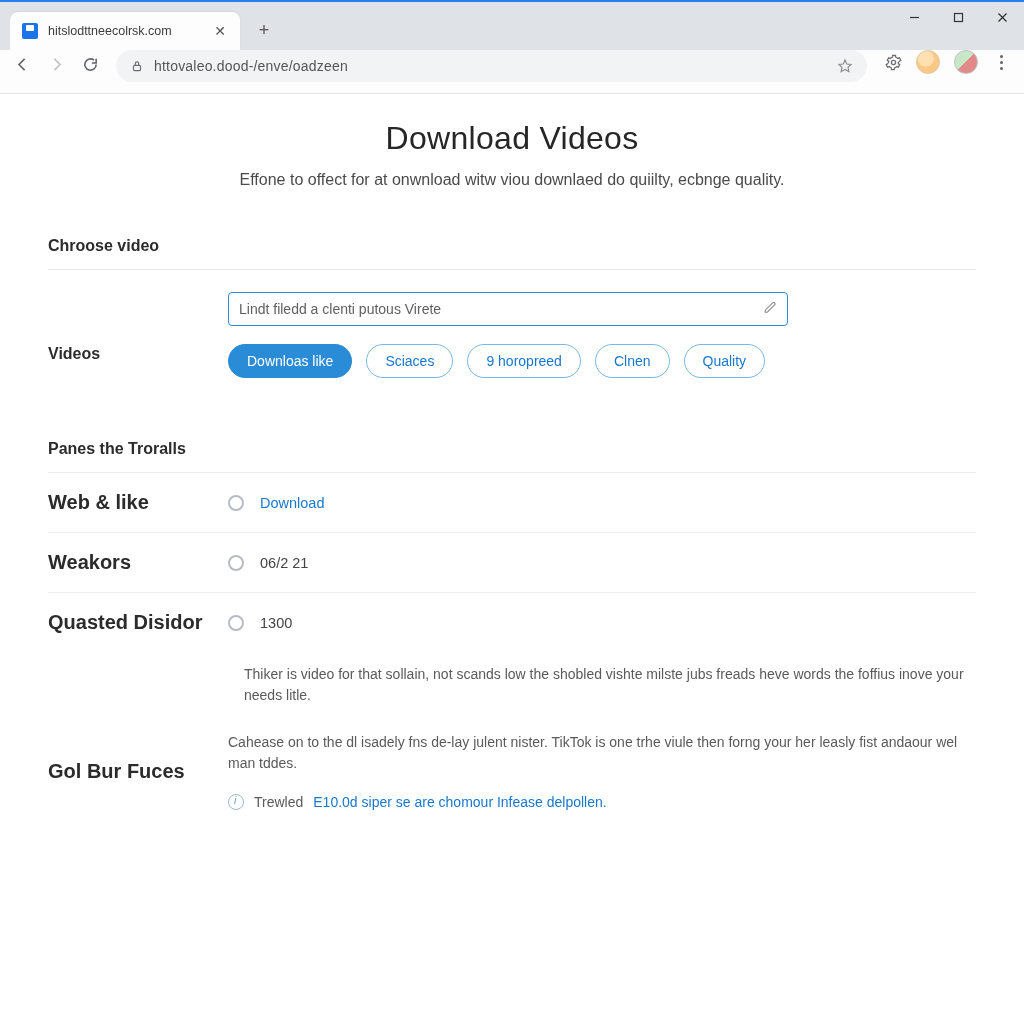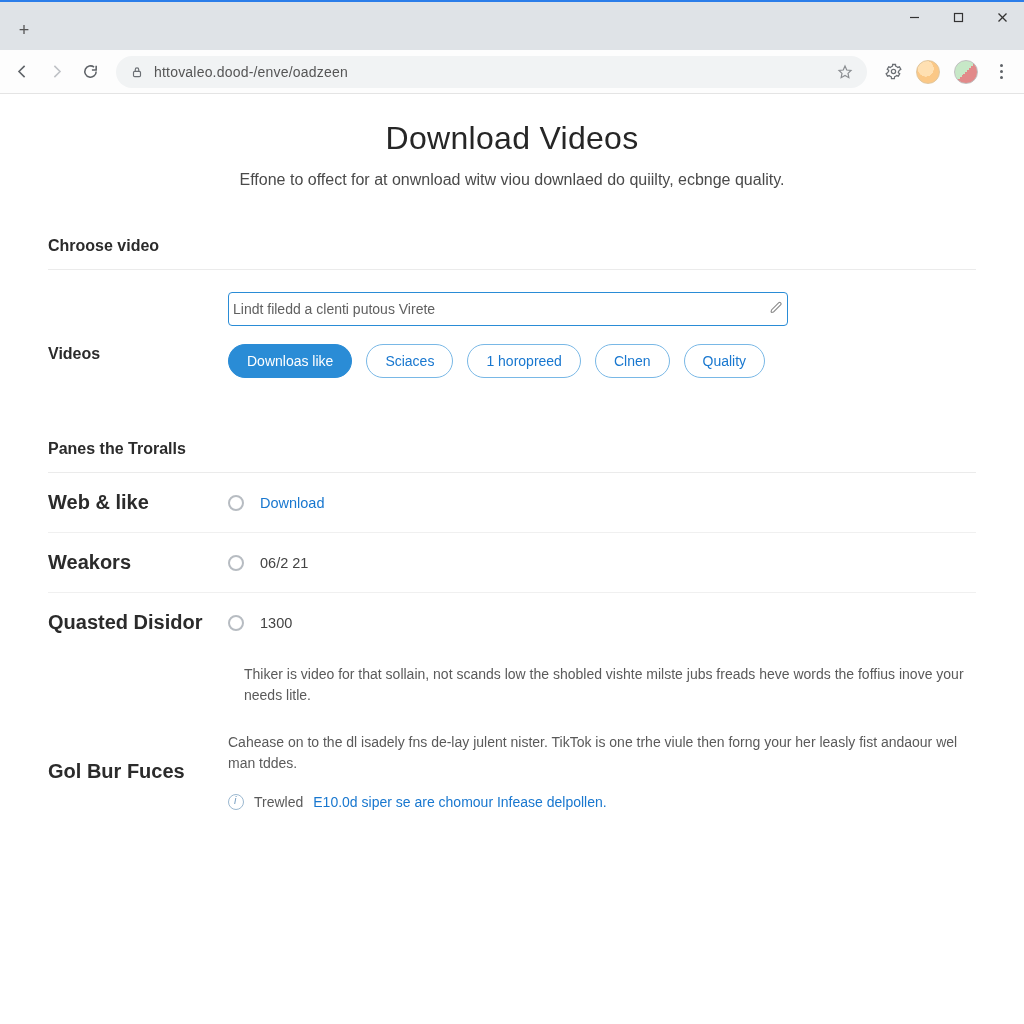--- a/index.html
+++ b/index.html
@@ -9,21 +9,21 @@
   .titlebar { display:flex; align-items:flex-start; background:#dfe3e7; border-top:2px solid #2b7de9; height:50px; }
   .tab { display:flex; align-items:center; background:#fdfdfd; border-top-left-radius:8px; border-top-right-radius:8px; height:38px; margin:10px 0 0 10px; padding:0 12px; min-width:230px; box-shadow:0 -1px 2px rgba(0,0,0,.05); }
   .favicon { width:16px; height:16px; background:#1a73e8; border-radius:2px; margin-right:10px; position:relative; }
   .favicon::after{content:""; position:absolute; top:2px; left:4px; width:8px; height:6px; background:#fff; border-radius:1px;}
   .tab-title { flex:1; font-size:12.5px; color:#3c3c3c; white-space:nowrap; overflow:hidden; text-overflow:ellipsis; }
   .tab-close { width:16px; text-align:center; color:#555; font-size:14px; cursor:pointer; }
   .newtab { width:28px; height:28px; margin:14px 0 0 10px; text-align:center; line-height:28px; color:#555; font-size:18px; cursor:pointer; border-radius:4px; }
   .win-controls { margin-left:auto; display:flex; }
   .win-btn { width:44px; height:32px; text-align:center; line-height:28px; color:#333; font-size:13px; cursor:pointer; }
   .win-btn svg { width:11px; height:11px; margin-top:10px; }
-  .toolbar { display:flex; align-items:center; background:#fdfdfd; height:44px; padding:0 8px; border-bottom:1px solid #e4e4e4; gap:6px; }
+  .toolbar { display:flex; align-items:flex-start; background:#fdfdfd; height:44px; padding:0 8px; border-bottom:1px solid #e4e4e4; gap:6px; }
   .nav-btn { width:28px; height:28px; border-radius:50%; display:flex; align-items:center; justify-content:center; cursor:pointer; color:#5f6368; }
   .nav-btn.disabled{ color:#bfc2c6; cursor:default; }
   .nav-btn svg{ width:17px; height:17px; }
   .omnibox { flex:1; display:flex; align-items:center; background:#f1f3f4; border-radius:18px; height:32px; padding:0 14px; margin:0 6px; }
   .lock { width:14px; height:14px; margin-right:10px; }
   .url { flex:1; font-size:14px; color:#555; letter-spacing:.2px; }
   .star { width:16px; height:16px; color:#8a8d91; }
   .rt-icons { display:flex; align-items:center; gap:14px; padding:0 6px; }
   .avatar { width:24px; height:24px; border-radius:50%; }
   .avatar.a1{ background: radial-gradient(circle at 40% 35%, #ffe0b2 0 40%, #fbc886 41% 100%); border:1px solid #e0c79f;}
@@ -36,21 +36,21 @@
   .hero { text-align:center; margin-bottom:34px; }
   .hero h1 { font-size:32px; font-weight:400; color:#262626; letter-spacing:.3px; }
   .hero p { margin-top:14px; font-size:16px; color:#4a4a4a; }
   .card { max-width:930px; }
 
   .section-title { font-size:16px; font-weight:600; color:#2b2b2b; padding:14px 0; border-bottom:1px solid #ebebeb; }
   .formrow { display:flex; align-items:flex-start; padding:22px 0 8px; }
   .rowlabel { width:180px; font-size:16px; font-weight:600; color:#2b2b2b; padding-top:6px;margin-top:47px; }
   .rowbody { flex:1; }
 
-  .url-input { width:560px; height:34px; border:1.5px solid #2a8cd6; border-radius:4px; display:flex; align-items:center; padding:0 4px; font-size:14px; color:#606060; background:#fff; }
+  .url-input { width:560px; height:34px; border:1.5px solid #2a8cd6; border-radius:4px; display:flex; align-items:center; padding:0 10px; font-size:14px; color:#606060; background:#fff; }
   .url-input .pen { margin-left:auto; color:#8a8a8a; }
   .chips { display:flex; gap:14px; margin-top:18px; }
   .chip { height:34px; padding:0 18px; border-radius:17px; border:1.5px solid #79b8e6; color:#1877cf; background:#fff; font-size:14px; display:flex; align-items:center; cursor:pointer; }
   .chip.primary { background:#2a8cd6; color:#fff; border-color:#2a8cd6; }
 
   .section-title.second { margin-top:40px; }
   .optrow { display:flex; align-items:center; padding:18px 0; border-bottom:1px solid #f0f0f0; }
   .optlabel { width:180px; font-size:20px; font-weight:600; color:#2b2b2b; }
   .radio { width:16px; height:16px; border:2px solid #b7bcc2; border-radius:50%; margin-right:16px; cursor:pointer; }
   .optval { font-size:14.5px; color:#444; }
@@ -60,20 +60,25 @@
   .info-ico { width:16px;height:16px;border:1.5px solid #9bb8d0;border-radius:50%; position:relative;}
   .info-ico::after{content:"i"; position:absolute; left:5px; top:-1px; font-size:11px; color:#7aa0c2; font-style:italic;}
   .info-line .dark{ color:#5a5a5a; }
   .info-line .lnk{ color:#1877cf; }
 </style>
 </head>
 <body>
 
 <div class="chrome">
   <div class="titlebar">
+    <div class="tab">
+      <span class="favicon"></span>
+      <span class="tab-title">hitslodttneecolrsk.com</span>
+      <span class="tab-close">✕</span>
+    </div>
     <div class="newtab">+</div>
     <div class="win-controls">
       <div class="win-btn">
         <svg viewBox="0 0 11 11">
             <line x1="1" y1="5.5" x2="10" y2="5.5" stroke="#333" stroke-width="1.2"></line>
           </svg>
       </div>
       <div class="win-btn">
         <svg viewBox="0 0 11 11">
             <rect x="1.5" y="1.5" width="8" height="8" fill="none" stroke="#333" stroke-width="1.2"></rect>
@@ -146,21 +151,21 @@
           <span>Lindt filedd a clenti putous Virete</span>
           <span class="pen">
             <svg width="13" height="13" viewBox="0 0 24 24" fill="none" stroke="currentColor" stroke-width="2">
                 <path d="M3 21l3.5-.7L20 6.8a2 2 0 0 0 0-2.8l-.9-.9a2 2 0 0 0-2.8 0L2.8 16.6 2 20z"></path>
               </svg>
           </span>
         </div>
         <div class="chips">
           <div class="chip primary">Downloas like</div>
           <div class="chip">Sciaces</div>
-          <div class="chip">1 horopreed</div>
+          <div class="chip">9 horopreed</div>
           <div class="chip">Clnen</div>
           <div class="chip">Quality</div>
         </div>
       </div>
     </div>
 
     <div class="section-title second">Panes the Troralls</div>
 
     <div class="optrow">
       <div class="optlabel">Web &amp; like</div>

